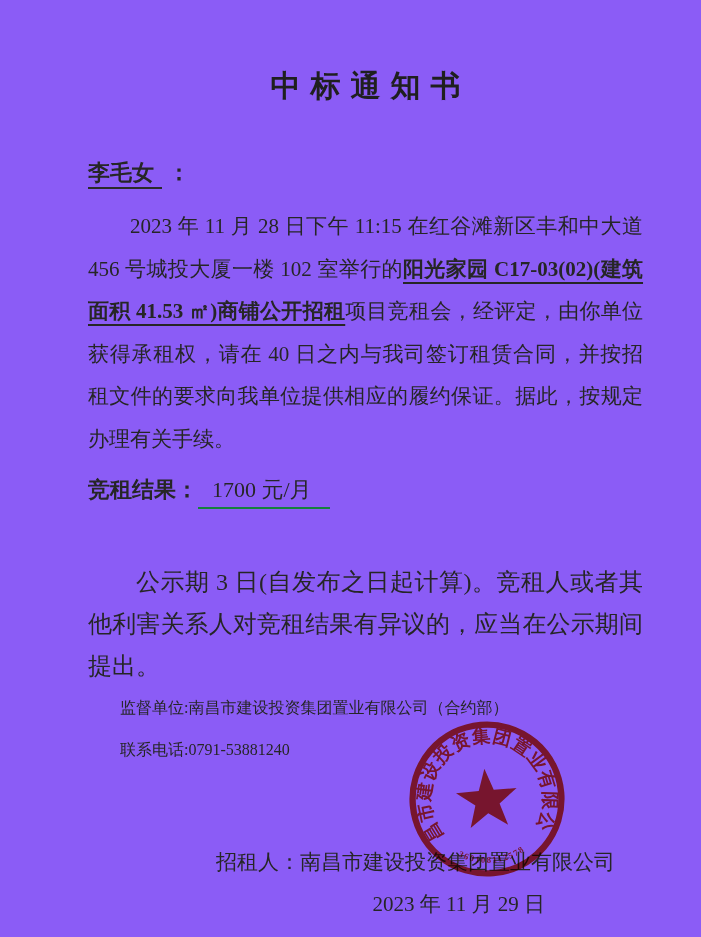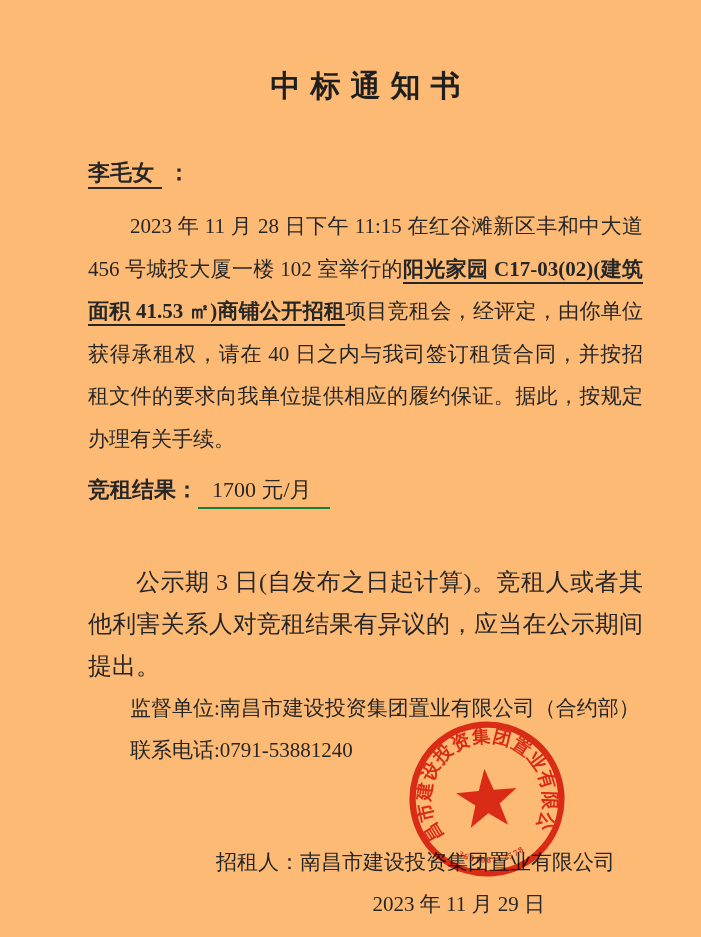--- a/index.html
+++ b/index.html
@@ -4,21 +4,21 @@
 <style>
   html,body{margin:0;padding:0;}
   body{
     width:701px;height:937px;
     background:#e9e9e9;
     font-family:"Liberation Serif","DejaVu Serif",serif;
   }
   .page{
     position:relative;
     width:701px;height:937px;
-    background:#fdba74;
+    background:#8b5cf6;
     color:#262626;
     overflow:hidden;
   }
   .content{
     position:absolute;
     left:88px; right:58px; top:0;
   }
   .doc-title{
     margin-top:66px;
     text-align:center;
@@ -65,21 +65,21 @@
     border-bottom:2px solid #15803d;
   }
   .notice-par{
     margin-top:52px;
     font-size:24px;
     line-height:42px;
     text-align:justify;
     text-indent:2em;
   }
   .plain-line{
-    font-size:21px;
+    font-size:16px;
     line-height:42px;
     text-indent:2em;
   }
   .signature{
     margin-top:70px;
   }
   .issuer-line{
     font-size:21px;
     line-height:42px;
     text-align:right;

